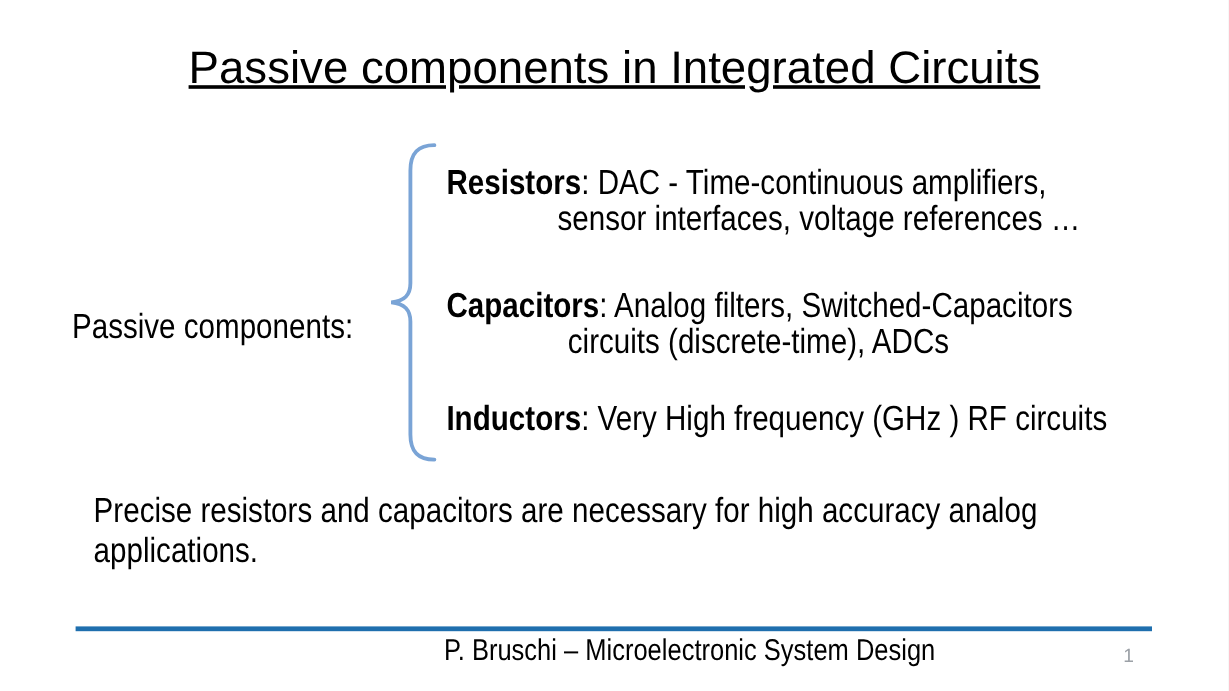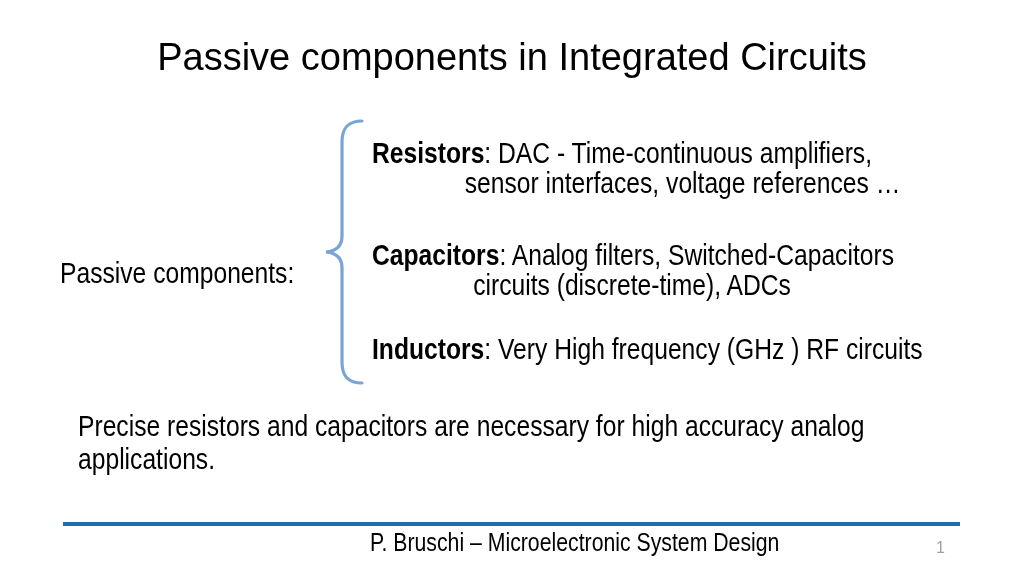--- a/index.html
+++ b/index.html
@@ -12,20 +12,21 @@
     font-family: "Liberation Sans", sans-serif;
     color: var(--text-color, #000);
   }
   .abs { position: absolute; }
   #title {
     left: 0; right: 0; top: 37px;
     text-align: center;
     font-size: 38px;
     line-height: 40px;
     white-space: nowrap;
+    text-decoration: underline;
   }
   
   .cond {
     transform: scaleX(0.85);
     transform-origin: 0 0;
     white-space: nowrap;
   }
   #group-label {
     left: 60px; top: 258px;
     font-size: 29px; line-height: 30px;

